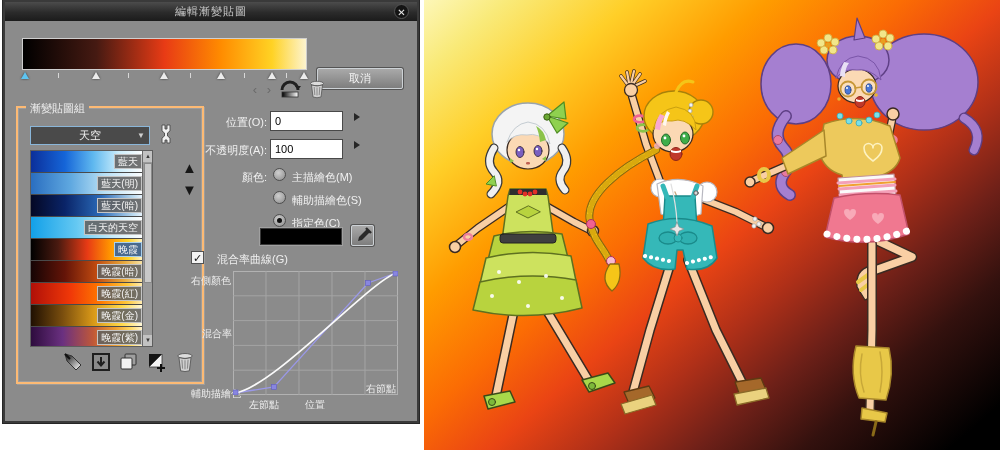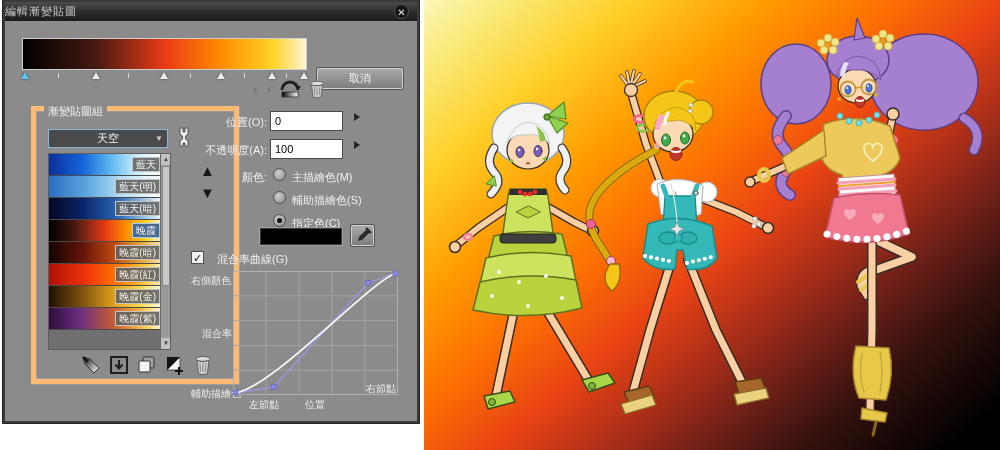--- a/index.html
+++ b/index.html
@@ -5,21 +5,21 @@
   * { margin:0; padding:0; box-sizing:border-box; }
   body { width:1000px; height:450px; background:#ffffff; position:relative; overflow:hidden;
          font-family:"Liberation Sans","DejaVu Sans",sans-serif; }
   .stage { position:absolute; left:0; top:0; width:1000px; height:450px; }
 
   
   .dialog { position:absolute; left:3px; top:0; width:416px; height:423px;
             background:#8b8b8b; border:2px solid #3a3a3a; box-shadow:0 0 0 1px #262626; }
   .titlebar { position:absolute; left:0; top:0; right:0; height:19px;
               background:linear-gradient(180deg,#4c4c4c 0%,#2b2b2b 55%,#1b1b1b 100%);
-              display:flex; align-items:center; justify-content:flex-start; }
+              display:flex; align-items:center; justify-content:center; }
   .titlebar .title { font-size:11px; color:#c9c9c9; letter-spacing:1px; }
   .close-btn { position:absolute; right:8px; top:2px; width:15px; height:15px; border-radius:50%;
                background:#141414; color:#e8e8e8; font-size:10px; line-height:15px; text-align:center;
                border:1px solid #555; cursor:pointer; }
 
   
   .grad-wrap { position:absolute; left:17px; top:36px; width:285px; height:32px;
                border:1px solid #cfcfcf; background:#000; }
   .grad-bar { width:100%; height:100%; }
   .node-strip { position:absolute; left:17px; top:69px; width:285px; height:10px; }
@@ -32,22 +32,22 @@
   .btn { position:absolute; left:312px; width:86px; height:21px;
          background:linear-gradient(180deg,#a9a9a9,#7e7e7e);
          border:1px solid #cdd2d6; box-shadow:0 0 0 1px #545454; border-radius:2px;
          color:#f4f4f4; font-size:11px; text-align:center; line-height:19px; cursor:pointer; }
 
   .navchev { position:absolute; top:80px; font-size:13px; color:#6a6a6a; width:12px; text-align:center; }
   .minigrad-icon { position:absolute; left:274px; top:78px; width:22px; height:18px; }
   .trash1 { position:absolute; left:302px; top:77px; }
 
   
-  .groupbox { position:absolute; left:26px; top:104px; width:208px; height:278px;
-              border:5px solid #fdba74; box-shadow:inset 0 0 0 1px #9d9d9d, 1px 1px 0 #9d9d9d; }
+  .groupbox { position:absolute; left:11px; top:104px; width:188px; height:278px;
+              border:2px solid #fdba74; box-shadow:inset 0 0 0 1px #9d9d9d, 1px 1px 0 #9d9d9d; }
   .groupbox .legend { position:absolute; left:8px; top:-7px; background:#8b8b8b; padding:0 4px;
                       font-size:11px; color:#efefef; }
   .dropdown { position:absolute; left:12px; top:18px; width:120px; height:19px; background:#4a4a4a;
               border:1px solid #8ab6d9; color:#f0f0f0; font-size:11px; text-align:center;
               line-height:17px; cursor:pointer; }
   .dropdown .dd-arrow { position:absolute; right:4px; top:0; font-size:8px; color:#cfcfcf; line-height:17px; }
   .wrench { position:absolute; left:138px; top:15px; }
 
   .glist { position:absolute; left:12px; top:42px; width:123px; height:197px; overflow:hidden;
            background:#707070; border:1px solid #5e5e5e; }
@@ -167,20 +167,24 @@
         </div>
         <div class="g-row">
           <div class="g-thumb" style="background: linear-gradient(90deg, rgb(42, 110, 192), rgb(95, 168, 224) 35%, rgb(184, 224, 245) 65%, rgb(255, 255, 255));"></div>
           <span class="g-label">藍天(明)</span>
         </div>
         <div class="g-row">
           <div class="g-thumb" style="background: linear-gradient(90deg, rgb(4, 8, 36), rgb(10, 36, 104) 30%, rgb(42, 106, 184) 62%, rgb(184, 216, 238) 90%, rgb(240, 248, 255));"></div>
           <span class="g-label">藍天(暗)</span>
         </div>
         <div class="g-row">
+          <div class="g-thumb" style="background: linear-gradient(90deg, rgb(18, 160, 232), rgb(100, 200, 242) 40%, rgb(200, 236, 250) 72%, rgb(255, 255, 255));"></div>
+          <span class="g-label">白天的天空</span>
+        </div>
+        <div class="g-row">
           <div class="g-thumb" style="background: linear-gradient(90deg, rgb(0, 0, 0), rgb(74, 26, 16) 24%, rgb(232, 59, 21) 50%, rgb(255, 149, 0) 70%, rgb(255, 210, 36) 86%, rgb(255, 246, 216));"></div>
           <span class="g-label sel">晚霞</span>
         </div>
         <div class="g-row">
           <div class="g-thumb" style="background: linear-gradient(90deg, rgb(21, 4, 4), rgb(100, 20, 8) 30%, rgb(192, 74, 16) 58%, rgb(232, 168, 58) 82%, rgb(248, 232, 176));"></div>
           <span class="g-label">晚霞(暗)</span>
         </div>
         <div class="g-row">
           <div class="g-thumb" style="background: linear-gradient(90deg, rgb(176, 16, 8), rgb(240, 56, 8) 35%, rgb(255, 122, 0) 62%, rgb(255, 200, 58) 85%, rgb(255, 240, 192));"></div>
           <span class="g-label">晚霞(紅)</span>

